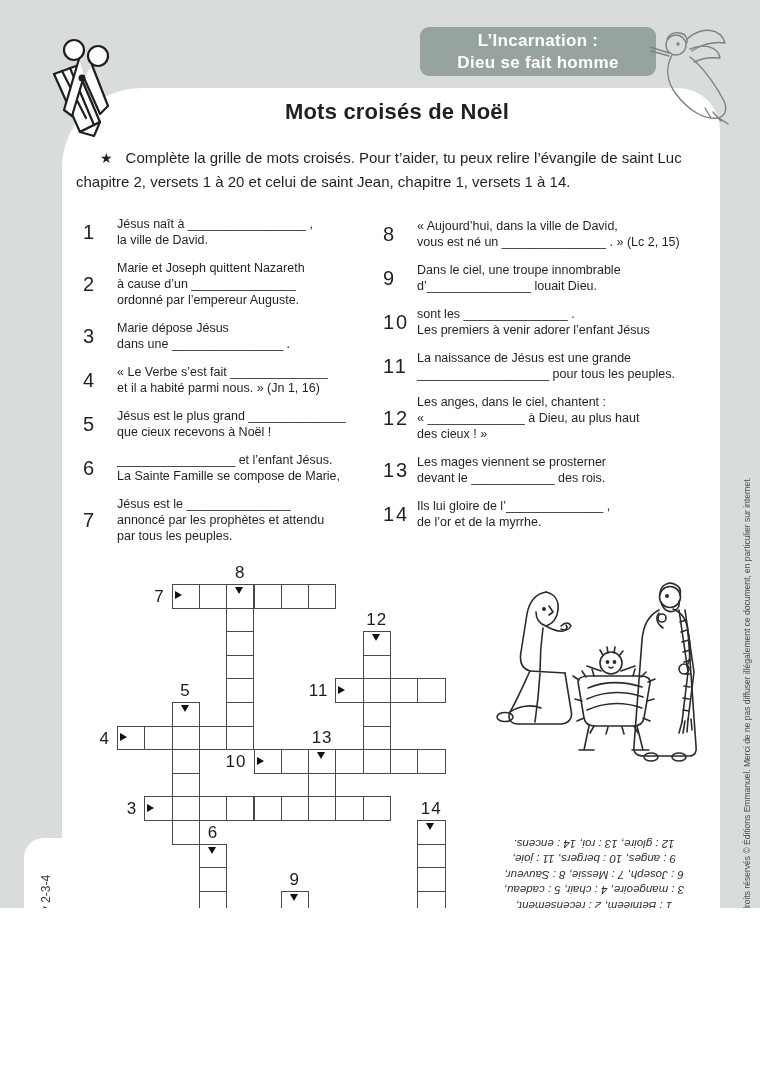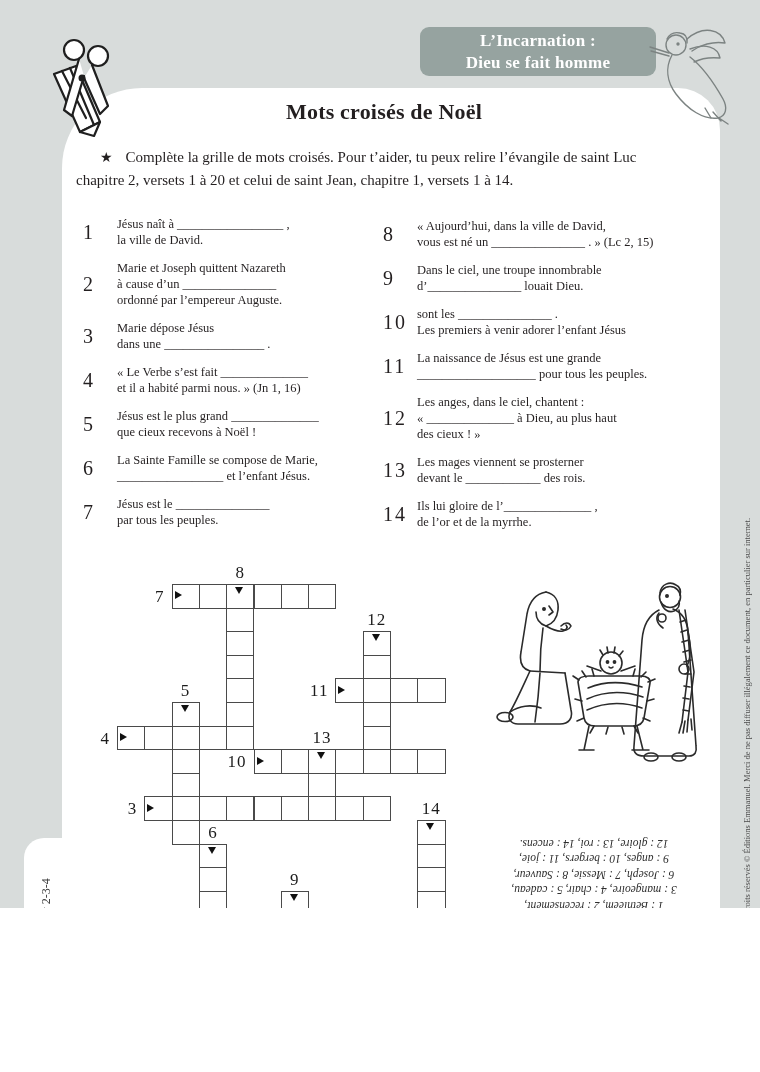--- a/index.html
+++ b/index.html
@@ -1,27 +1,27 @@
 <!DOCTYPE html>
 <html><head>
 <meta charset="utf-8">
 <style>
   html,body{margin:0;padding:0;}
   .canvas{position:relative;width:760px;height:908px;background:#d8dcdb;overflow:hidden;
-          font-family:Liberation Serif, serif;color:#231f20;}
+          font-family:Liberation Sans, sans-serif;color:#231f20;}
   .page{position:absolute;left:62px;top:88px;width:658px;height:935px;background:#fff;
         border-radius:80px 42px 42px 42px;}
   .side-tab{position:absolute;left:24px;top:838px;width:46px;height:170px;background:#fff;
         border-radius:20px 0 0 20px;}
   
   .badge{position:absolute;left:420px;top:27px;width:236px;height:49px;background:#96a3a0;
         border-radius:9px;display:flex;flex-direction:column;justify-content:center;align-items:center;
         color:#fff;font-weight:bold;font-size:17px;line-height:1.28;letter-spacing:.3px;}
   
-  .title{position:absolute;left:55px;top:99px;width:658px;text-align:center;
+  .title{position:absolute;left:68px;top:99px;width:658px;text-align:center;
         font-size:22px;font-weight:bold;letter-spacing:.2px;}
   .instructions{position:absolute;left:76px;top:146px;width:628px;font-size:15px;line-height:23px;}
   .instructions .star{font-size:14px;margin:0 13px 0 24px;}
   
   .clues{position:absolute;display:flex;flex-direction:column;}
   #clues-left{left:83px;top:216px;width:300px;}
   #clues-right{left:383px;top:218px;width:330px;}
   .clue{display:flex;align-items:center;margin-bottom:12px;}
   .clue-num{width:34px;flex:0 0 34px;font-size:20px;letter-spacing:2px;}
   .clue-text{font-size:12.5px;line-height:16px;white-space:nowrap;}
@@ -130,28 +130,29 @@
       <div class="clue">
         <div class="clue-num">5</div>
         <div class="clue-text">
           <div>Jésus est le plus grand ______________</div>
           <div>que cieux recevons à Noël !</div>
         </div>
       </div>
       <div class="clue">
         <div class="clue-num">6</div>
         <div class="clue-text">
+          <div>_________________ et l’enfant Jésus.</div>
           <div>La Sainte Famille se compose de Marie,</div>
-          <div>_________________ et l’enfant Jésus.</div>
         </div>
       </div>
       <div class="clue">
         <div class="clue-num">7</div>
         <div class="clue-text">
           <div>Jésus est le _______________</div>
+          <div>annoncé par les prophètes et attendu</div>
           <div>par tous les peuples.</div>
         </div>
       </div>
     </div>
   <div class="clues" id="clues-right">
       <div class="clue">
         <div class="clue-num">8</div>
         <div class="clue-text">
           <div>« Aujourd’hui, dans la ville de David,</div>
           <div>vous est né un _______________ . » (Lc 2, 15)</div>

